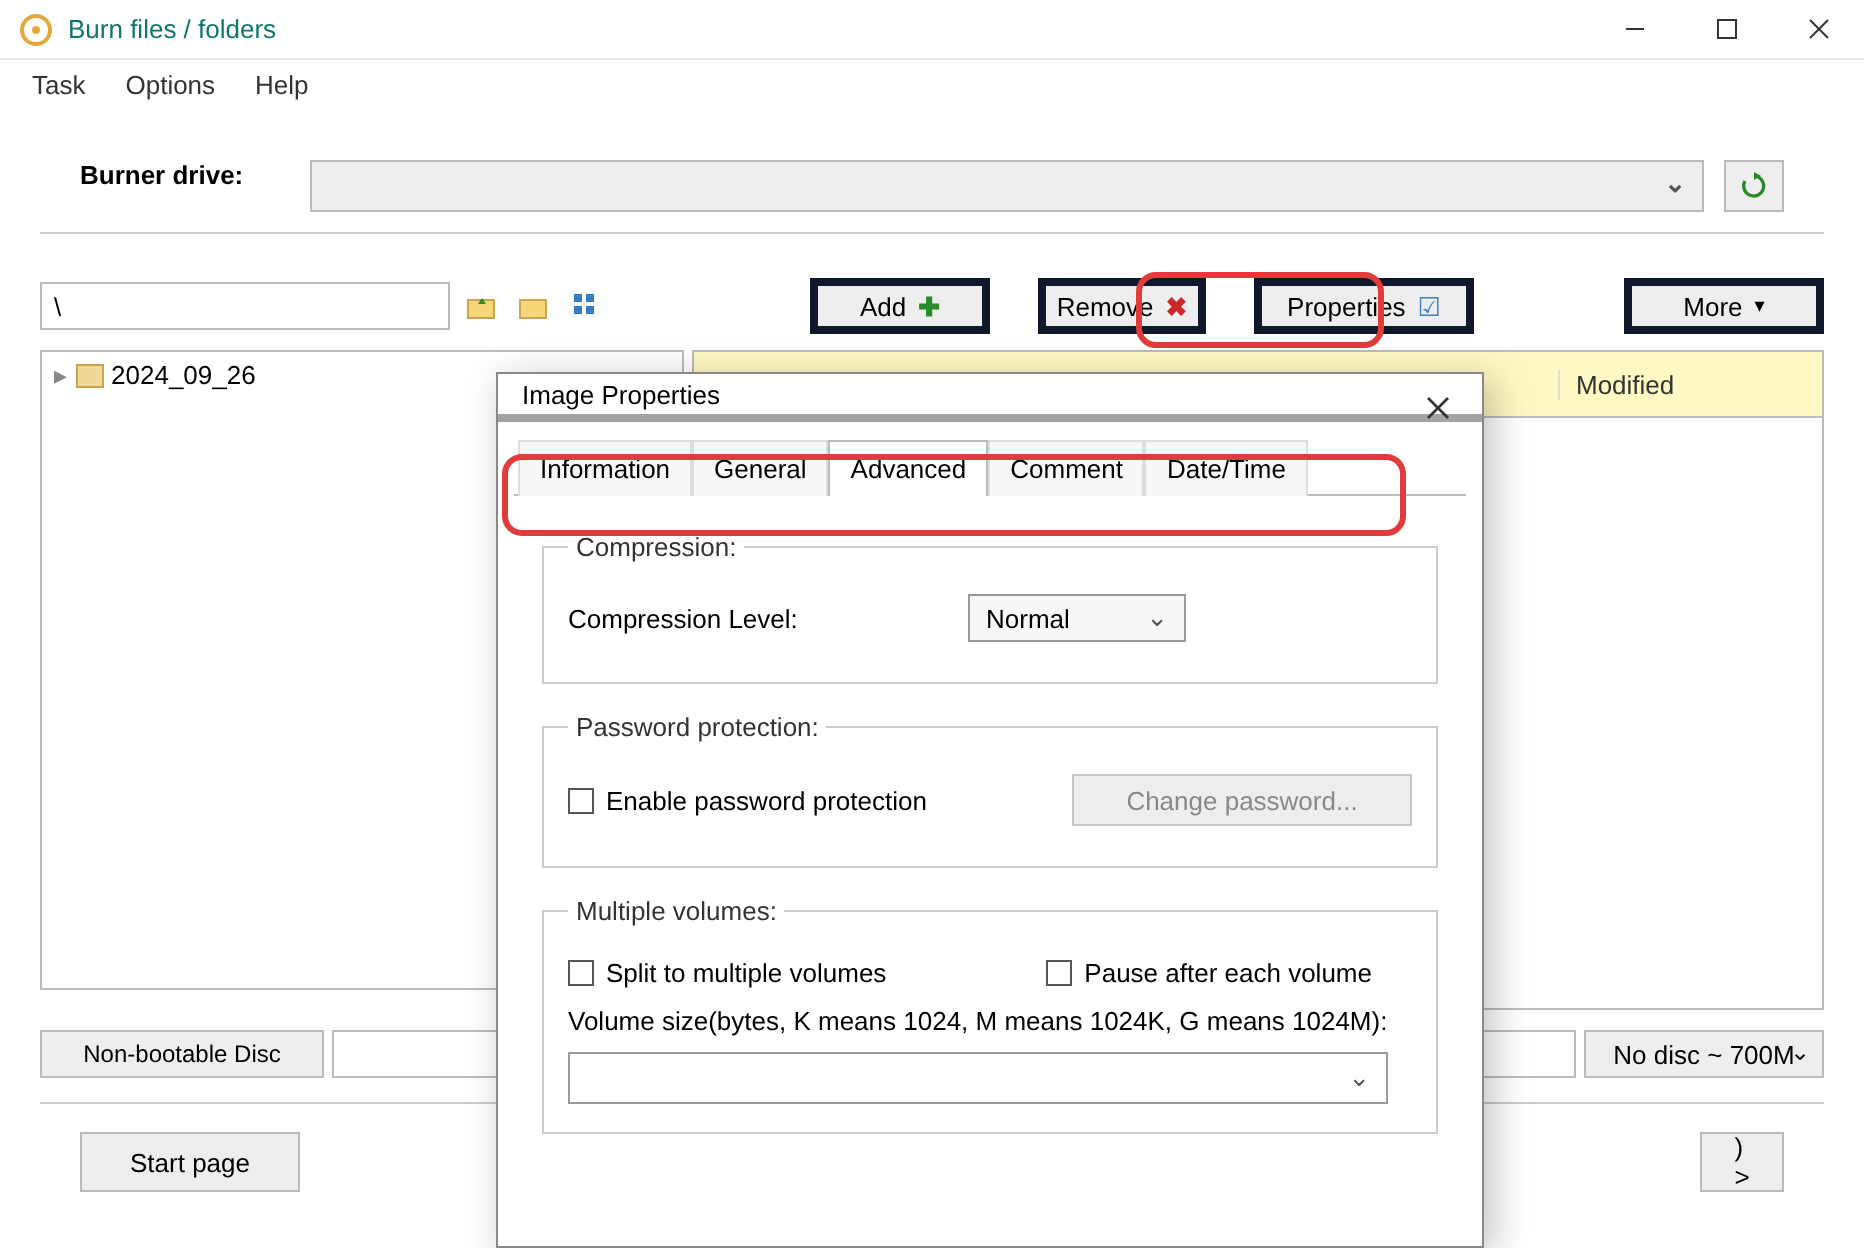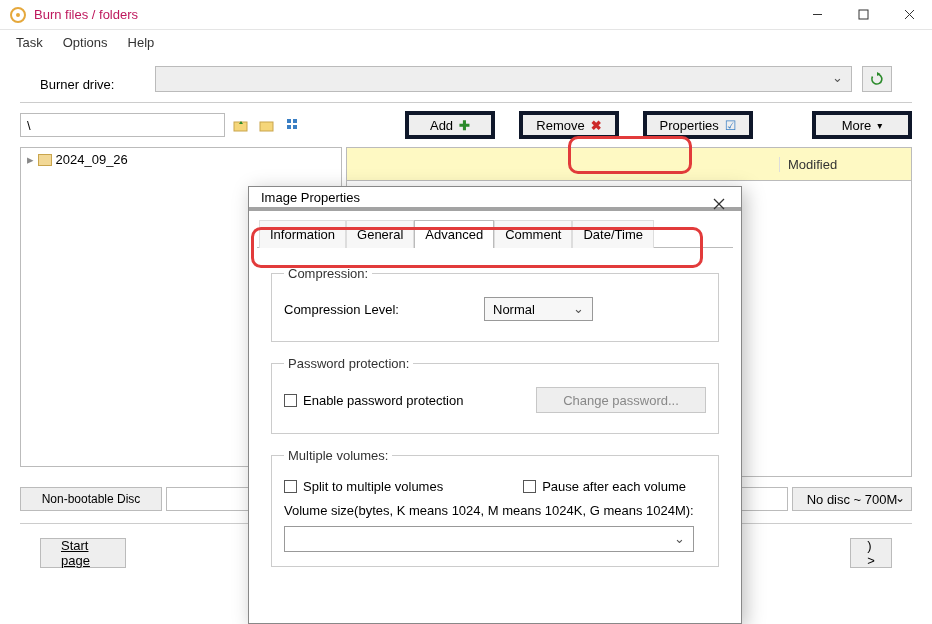--- a/index.html
+++ b/index.html
@@ -2,45 +2,45 @@
 <html><head>
 <meta charset="utf-8">
 <style>
 * { box-sizing: border-box; font-family: "Segoe UI", Tahoma, sans-serif; font-size: 13px; }
 body { margin: 0; background: #fff; width: 932px; height: 624px; position: relative; overflow: hidden; }
 
 
 .titlebar { height: 30px; display: flex; align-items: center; border-bottom: 1px solid #e5e5e5; }
 .titlebar .app-icon { width: 16px; height: 16px; margin: 0 8px 0 10px; border-radius: 50%; border: 2px solid #e5a83c; position: relative; }
 .titlebar .app-icon::after { content:""; position:absolute; width:4px; height:4px; background:#e5a83c; border-radius:50%; left:50%; top:50%; transform:translate(-50%,-50%);}
-.titlebar .title { color:#be185d; flex:1; }
+.titlebar .title { color:#0f766e; flex:1; }
 .winbtn { width:46px; height:30px; display:flex; align-items:center; justify-content:center; color:#555; }
 
 
 .menubar { height:24px; display:flex; align-items:center; padding:0 6px; }
 .menuitem { padding:2px 10px; color:#333; }
 
 
-.burner-row { display:flex; align-items:flex-end; padding:12px 20px 10px 20px; border-bottom:1px solid #ccc; margin:0 20px; gap:10px; }
+.burner-row { display:flex; align-items:flex-start; padding:12px 20px 10px 20px; border-bottom:1px solid #ccc; margin:14px 20px; gap:10px;font-weight:bold; }
 .burner-label { width:105px; }
 .dropdown-wide { flex:1; height:26px; background:#eee; border:1px solid #bbb; position:relative; }
 .dropdown-wide::after { content:"⌄"; position:absolute; right:8px; top:3px; color:#555; }
 .refresh-btn { width:30px; height:26px; background:#eee; border:1px solid #bbb; display:flex; align-items:center; justify-content:center; color:#2a8a2a; font-size:14px; }
 
 
 .toolbar2 { display:flex; align-items:center; padding:8px 20px 8px 20px; gap:6px; }
 .path-input { width:205px; height:24px; border:1px solid #bbb; padding:0 6px; background:#fff; }
 .icon-btn { width:20px; height:20px; display:flex; align-items:center; justify-content:center; }
 .folder-up { color:#d8a038; }
 .folder-open { color:#d8a038; }
 .grid-icon { color:#2a6496; }
 .spacer-sm { width:90px; }
 .tb-btn { height:28px; background:#eee; border:4px solid #0f172a; display:flex; align-items:center; justify-content:center; gap:6px; padding:0 12px; }
 .tb-btn.add { width:90px; }
-.tb-btn.remove { width:100px; }
+.tb-btn.remove { width:84px; }
 .tb-btn.props { width:110px; }
 .tb-btn.more { width:100px; margin-left:auto; }
 .ico-plus { color:#2a8a2a; font-weight:bold; }
 .ico-x { color:#cc2a2a; font-weight:bold; }
 .ico-check { color:#3a7fc4; }
 .highlight-red { position:absolute; border:3px solid #e23b3b; border-radius:10px; pointer-events:none; }
 .hi-props { left:568px; top:136px; width:124px; height:38px; }
 .hi-tabs { left:251px; top:227px; width:452px; height:41px; }
 
 
@@ -57,21 +57,21 @@
 .status-row { display:flex; align-items:center; padding:4px 20px; gap:4px; margin-top:6px; }
 .status-box { height:24px; border:1px solid #bbb; background:#eee; display:flex; align-items:center; justify-content:center; padding:0 10px; font-size:12px; }
 .status-left { width:142px; }
 .status-mid { flex:1; background:#fff; border:1px solid #bbb; height:24px; }
 .status-drop { width:120px; position:relative; }
 .status-drop::after { content:"⌄"; position:absolute; right:6px; top:3px; }
 
 
 .bottom-row { display:flex; align-items:center; padding:14px 20px 0 20px; border-top:1px solid #ccc; margin:8px 20px 0 20px; gap:8px; }
 .big-btn { height:30px; background:#eee; border:1px solid #bbb; display:flex; align-items:center; justify-content:center; padding:0 20px; }
-.big-btn.start { width:86px;text-decoration:underline; }
+.big-btn.start { width:110px; }
 .big-btn.angle { width:38px; }
 .big-btn.exit { width:100px; }
 .flex-spacer { flex:1; }
 
 
 .dialog { position:absolute; left:248px; top:186px; width:494px; height:438px; background:#fff; border:1px solid #888; box-shadow:4px 4px 18px rgba(0,0,0,0.25); }
 .dlg-title { height:24px; display:flex; align-items:center; padding:0 12px; font-size:14px; border-bottom:4px solid #a3a3a3; position:relative; }
 .dlg-close { position:absolute; right:6px; top:4px; width:32px; height:26px; display:flex; align-items:center; justify-content:center; font-size:15px; }
 .tabs { display:flex; padding:8px 10px 0 10px; gap:0; }
 .tab { padding:6px 10px; border:1px solid transparent; background:#f7f7f7; border:1px solid #ddd; border-bottom:none; position:relative; top:1px; }

